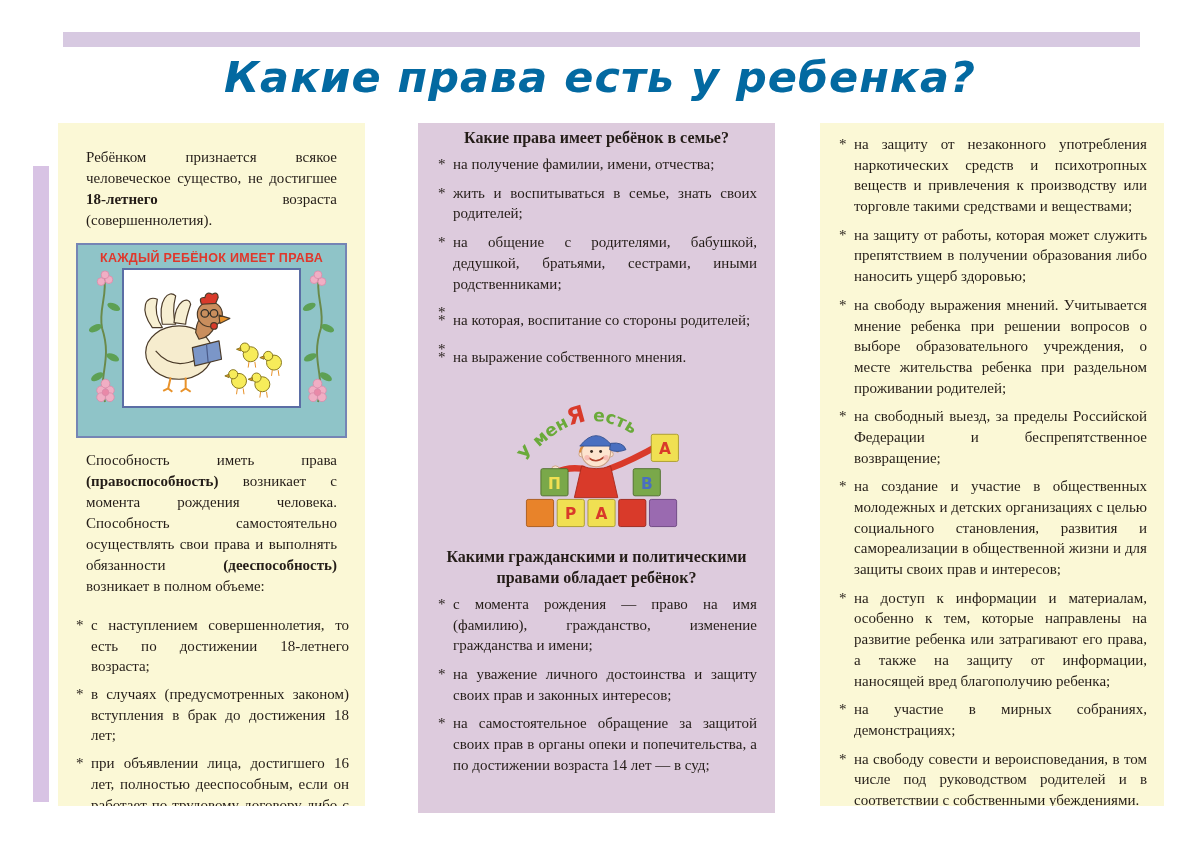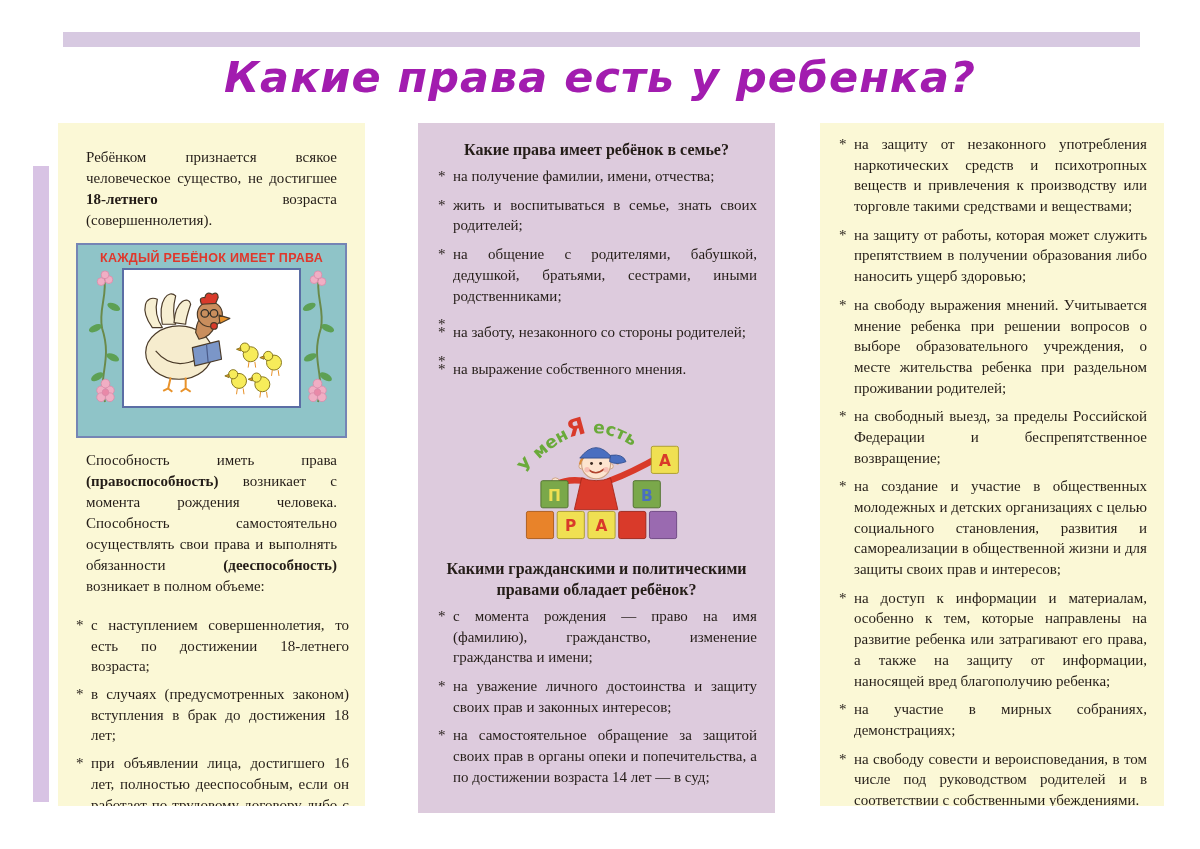--- a/index.html
+++ b/index.html
@@ -5,25 +5,25 @@
   html,body { margin:0; padding:0; background:#ffffff; }
   .page {
     position:relative; width:1200px; height:849px; overflow:hidden;
     background:#ffffff; font-family:"Liberation Serif", serif; color:#241d18;
   }
   .topbar { position:absolute; left:63px; top:32px; width:1077px; height:15px; background:#d7c9e1; }
   .leftbar { position:absolute; left:33px; top:166px; width:16px; height:636px; background:#d8c3e4; }
   .title {
     position:absolute; top:52px; left:0; width:100%; text-align:center;
     font-family:"DejaVu Sans", sans-serif; font-style:italic; font-weight:bold;
-    font-size:43px; color:#a21caf; letter-spacing:1px;
+    font-size:43px; color:#0369a1; letter-spacing:1px;
   }
   .col { position:absolute; top:123px; box-sizing:border-box; overflow:hidden; }
   .col-left  { left:58px;  width:307px; height:683px; background:#fbf8d6; padding:12px 16px; }
-  .col-mid   { left:418px; width:357px; height:690px; background:#ddcbdd; padding:16px 18px; }
+  .col-mid   { left:418px; width:357px; height:690px; background:#ddcbdd; padding:4px 18px; }
   .col-right { left:820px; width:344px; height:683px; background:#fbf8d6; padding:11px 17px; }
 
   p.j { margin:12px; text-align:justify; font-size:15px; line-height:1.4; }
   .heading { font-weight:bold; text-align:center; font-size:16px; line-height:1.32; margin:0 0 6px; }
   .bullets { display:flex; flex-direction:column; }
   .bullets.gap7 > .bullet { margin-bottom:7px; }
   .bullets.gap8 > .bullet { margin-bottom:8px; }
   .bullet { position:relative; padding-left:17px; text-align:justify; font-size:15px; line-height:1.38; }
   .bullet .mk { position:absolute; left:2px; top:0; }
 
@@ -200,21 +200,21 @@
           <span class="mk">*</span>
           <span>на общение с родителями, бабушкой, дедушкой, братьями, сестрами, иными родственниками;</span>
         </div>
 
         <div class="bullet">
           <span class="mk">*</span>
         </div>
 
         <div class="bullet">
           <span class="mk">*</span>
-          <span>на заботу, незаконного со стороны родителей;</span>
+          <span>на которая, воспитание со стороны родителей;</span>
         </div>
 
         <div class="bullet">
           <span class="mk">*</span>
         </div>
 
         <div class="bullet">
           <span class="mk">*</span>
           <span>на выражение собственного мнения.</span>
         </div>

